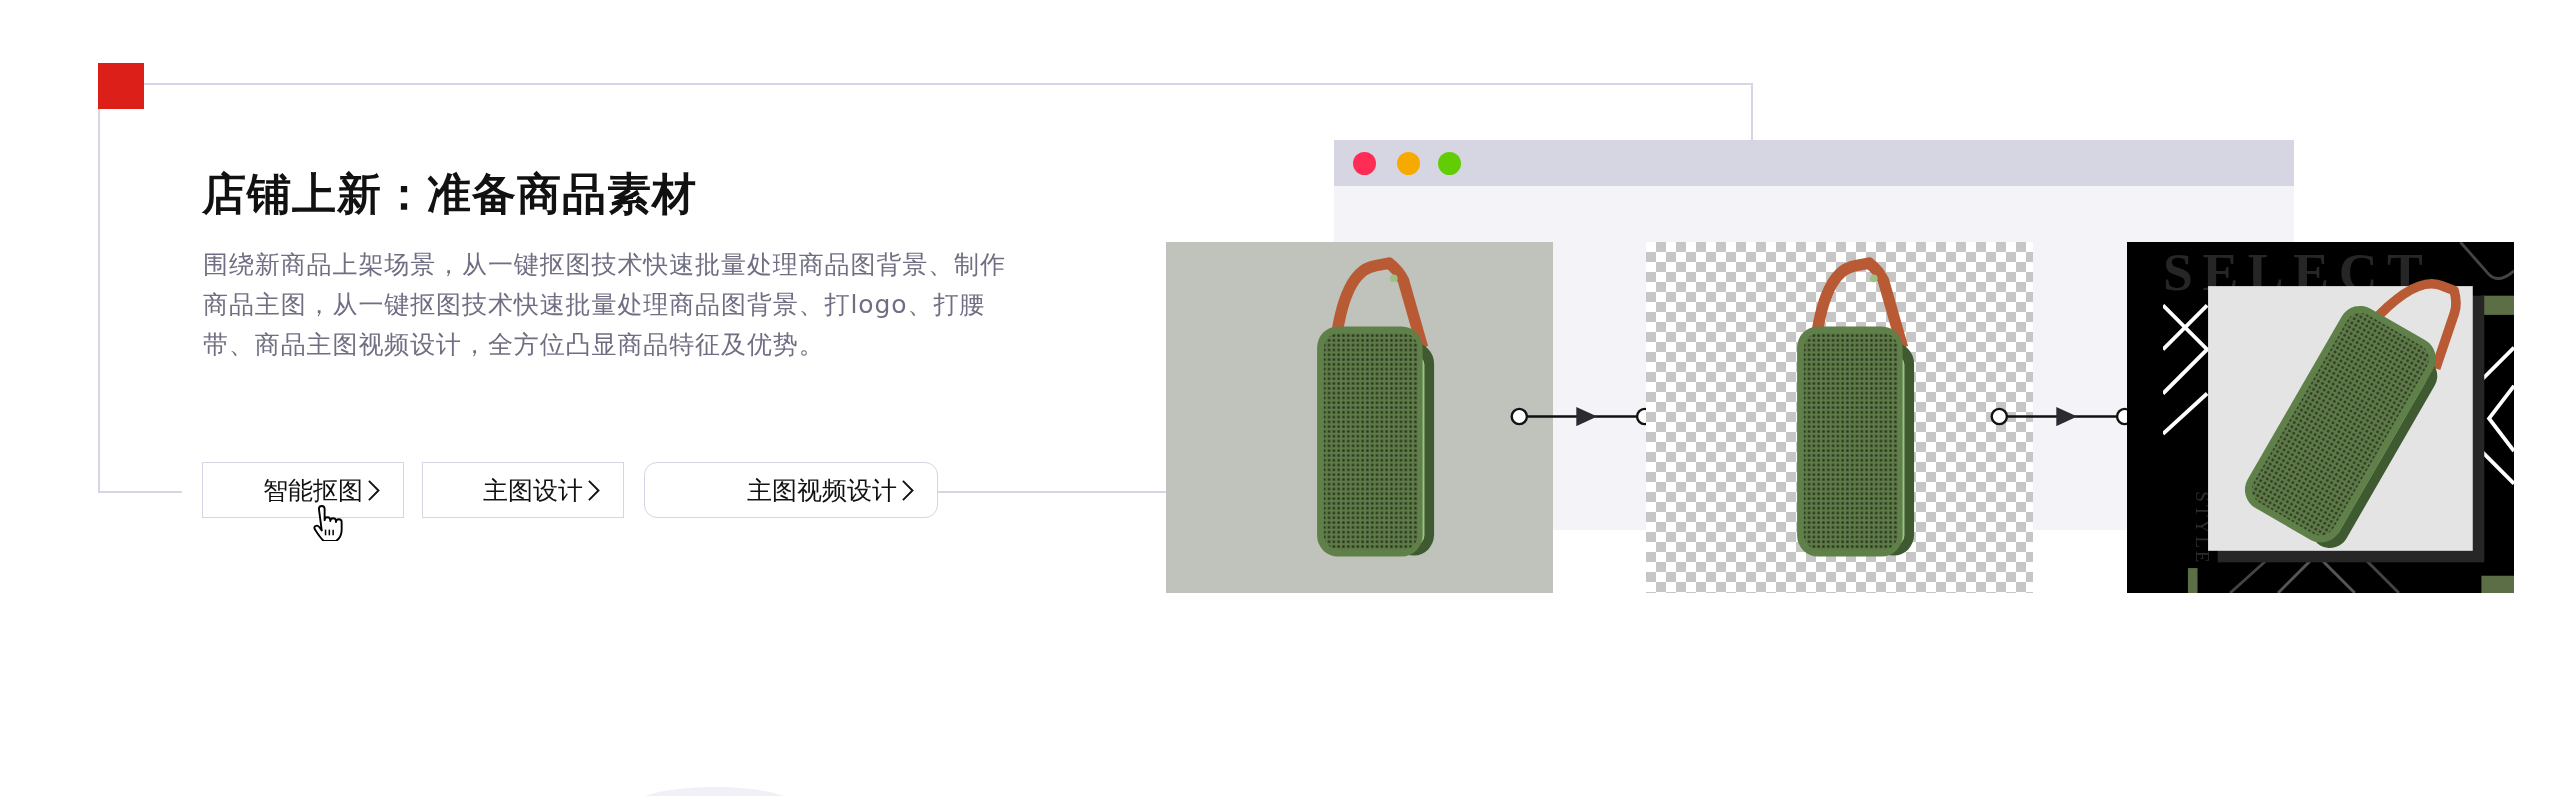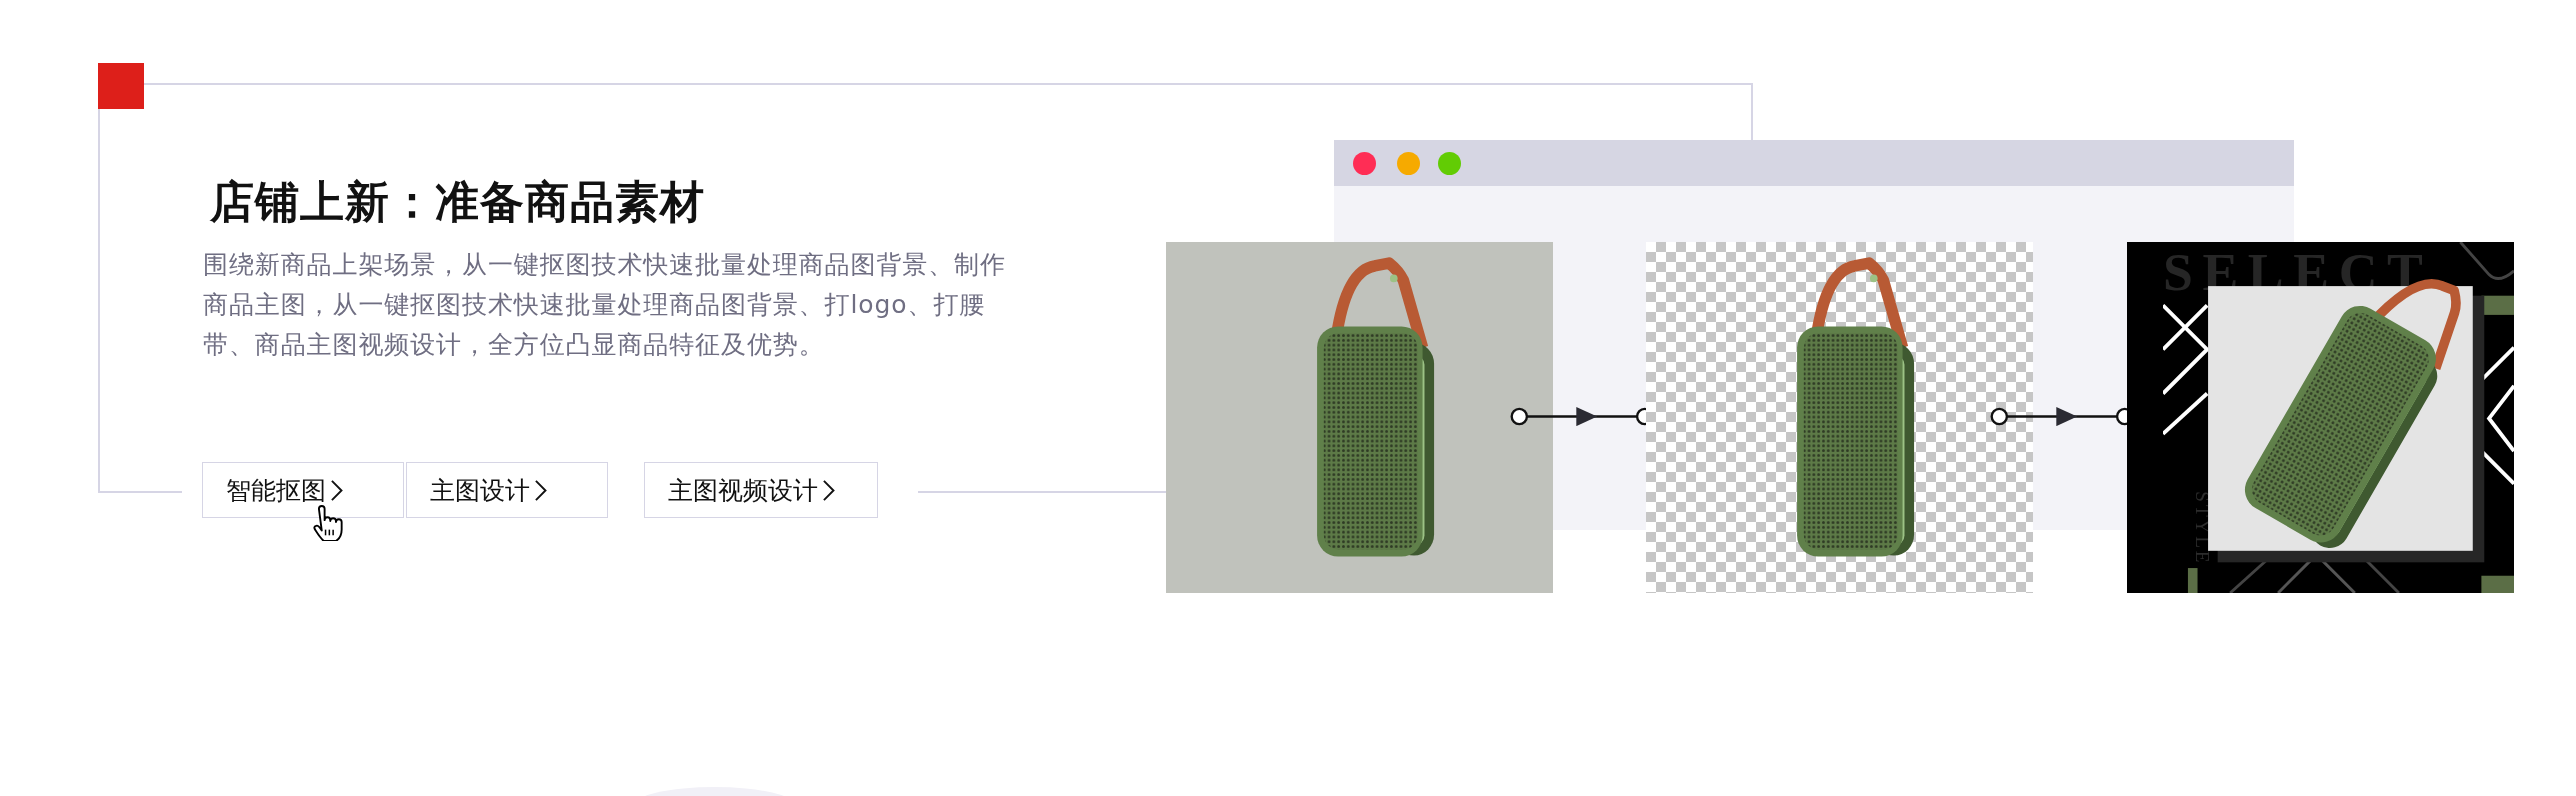--- a/index.html
+++ b/index.html
@@ -4,32 +4,32 @@
 <style>
   html, body { margin:0; padding:0; }
   body {
     width:2576px; height:797px; position:relative; overflow:hidden;
     background:#ffffff;
     font-family:"DejaVu Sans","Liberation Sans",sans-serif;
   }
   .line { position:absolute; background:#d6d5e5; }
   .red-square { position:absolute; left:98px; top:63px; width:46px; height:46px; background:#dd1f1a; }
   .title {
-    position:absolute; left:202px; top:163px; margin:8px;
+    position:absolute; left:202px; top:163px; margin:0;
     font-size:44px; font-weight:bold; color:#111111; letter-spacing:1px; white-space:nowrap;
     line-height:61px;
   }
   .desc {
     position:absolute; left:203px; top:245px; width:816px; margin:0;
     font-size:25px; line-height:40px; color:#6f6e82; letter-spacing:0.9px;
   }
   .btn {
     position:absolute; top:462px; height:56px; box-sizing:border-box;
     border:1.9px solid #d6d5e5; background:#fff;
-    display:flex; align-items:center; justify-content:flex-start;
+    display:flex; align-items:center; justify-content:flex-end;
     padding:0 19px 0 23px; font-size:25px; color:#111; cursor:pointer;
   }
   .btn .chev { width:21px; height:25px; display:flex; align-items:center; justify-content:center; }
   .cursor { position:absolute; left:309px; top:505px; width:35px; height:36px; }
 
   .browser { position:absolute; left:1334px; top:140px; width:960px; height:390px; background:#f3f3f8; }
   .browser-bar { position:absolute; left:0; top:0; width:100%; height:46px; background:#d6d6e3; }
   .dot { position:absolute; top:11.5px; width:23px; height:23px; border-radius:50%; }
 
   .panel { position:absolute; top:242px; width:351px; height:351px; overflow:hidden;padding-left:36px; }
@@ -58,29 +58,29 @@
 <p class="desc">围绕新商品上架场景，从一键抠图技术快速批量处理商品图背景、制作商品主图，从一键抠图技术快速批量处理商品图背景、打logo、打腰带、商品主图视频设计，全方位凸显商品特征及优势。</p>
 
 <div class="btn" style="left:202px; width:202px;">
   <span>智能抠图</span>
   <span class="chev">
     <svg width="13.4" height="23" viewBox="0 0 14 24">
         <polyline points="2,2 12,12 2,22" fill="none" stroke="#111" stroke-width="2"></polyline>
       </svg>
   </span>
 </div>
-<div class="btn" style="left:406px; width:202px;">
+<div class="btn" style="left:422px; width:202px;">
   <span>主图设计</span>
   <span class="chev">
     <svg width="13.4" height="23" viewBox="0 0 14 24">
         <polyline points="2,2 12,12 2,22" fill="none" stroke="#111" stroke-width="2"></polyline>
       </svg>
   </span>
 </div>
-<div class="btn" style="left:644px; width:234px;">
+<div class="btn" style="left:644px; width:294px;border-radius:13px;">
   <span>主图视频设计</span>
   <span class="chev">
     <svg width="13.4" height="23" viewBox="0 0 14 24">
         <polyline points="2,2 12,12 2,22" fill="none" stroke="#111" stroke-width="2"></polyline>
       </svg>
   </span>
 </div>
 
 <div class="cursor">
   <svg width="35" height="36" viewBox="0 0 36 38">

